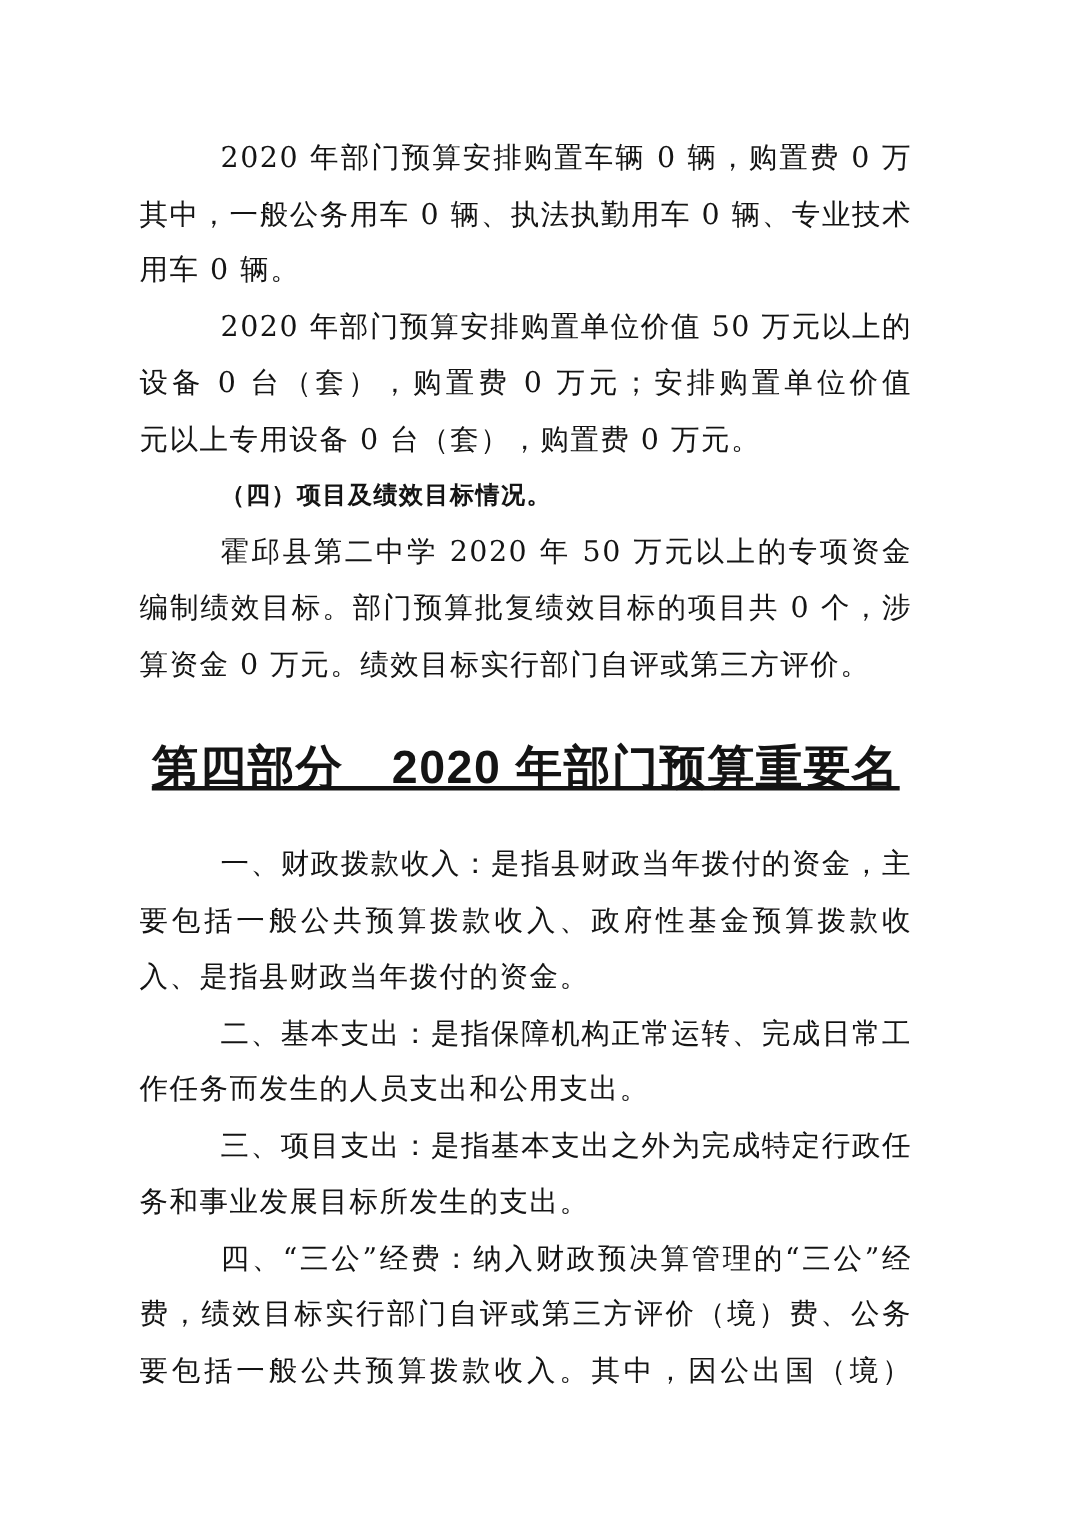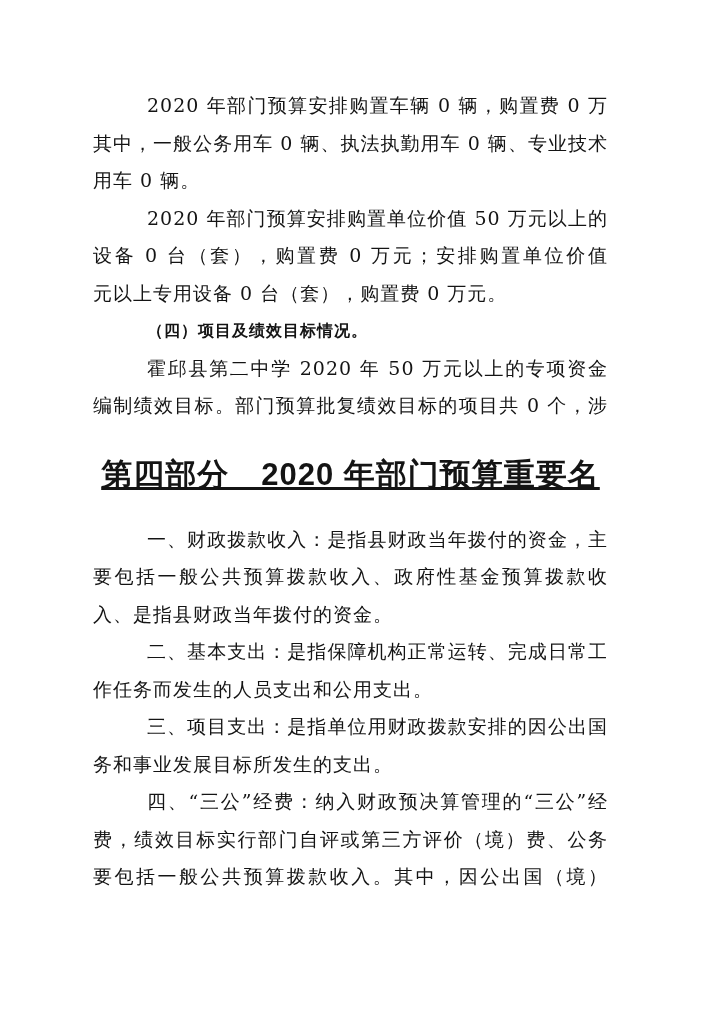--- a/index.html
+++ b/index.html
@@ -68,31 +68,32 @@
     <div class="line">用车 0 辆。</div>
 
     <div class="line fill indent">2020 年部门预算安排购置单位价值 50 万元以上的通用</div>
     <div class="line fill">设备 0 台（套），购置费 0 万元；安排购置单位价值 100 万</div>
     <div class="line">元以上专用设备 0 台（套），购置费 0 万元。</div>
 
     <div class="line h2 indent">（四）项目及绩效目标情况。</div>
 
     <div class="line fill indent">霍邱县第二中学 2020 年 50 万元以上的专项资金按规定</div>
     <div class="line fill">编制绩效目标。部门预算批复绩效目标的项目共 0 个，涉及预</div>
+    <div class="line">算资金 0 万元。绩效目标实行部门自评或第三方评价。</div>
 
     <div class="h1">第四部分　2020 年部门预算重要名词解释</div>
 
     <div class="line fill indent">一、财政拨款收入：是指县财政当年拨付的资金，主</div>
     <div class="line fill">要包括一般公共预算拨款收入、政府性基金预算拨款收</div>
     <div class="line">入、是指县财政当年拨付的资金。</div>
 
     <div class="line fill indent">二、基本支出：是指保障机构正常运转、完成日常工</div>
     <div class="line">作任务而发生的人员支出和公用支出。</div>
 
-    <div class="line fill indent">三、项目支出：是指单位用财政拨款安排的因公出国</div>
+    <div class="line fill indent">三、项目支出：是指基本支出之外为完成特定行政任</div>
     <div class="line">务和事业发展目标所发生的支出。</div>
 
     <div class="line fill indent">四、“三公”经费：纳入财政预决算管理的“三公”经</div>
     <div class="line fill">费，绩效目标实行部门自评或第三方评价（境）费、公务</div>
     <div class="line fill">要包括一般公共预算拨款收入。其中，因公出国（境）</div>
 
   </div>
 </div>
 
 </body></html>

